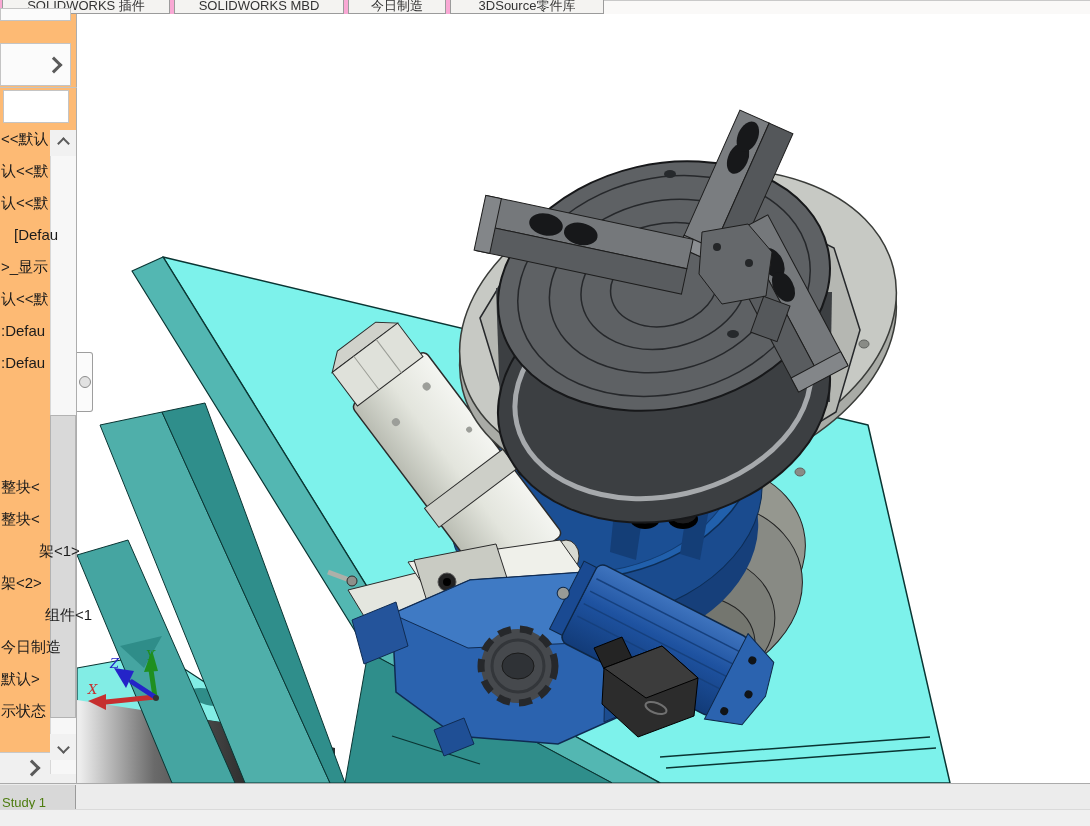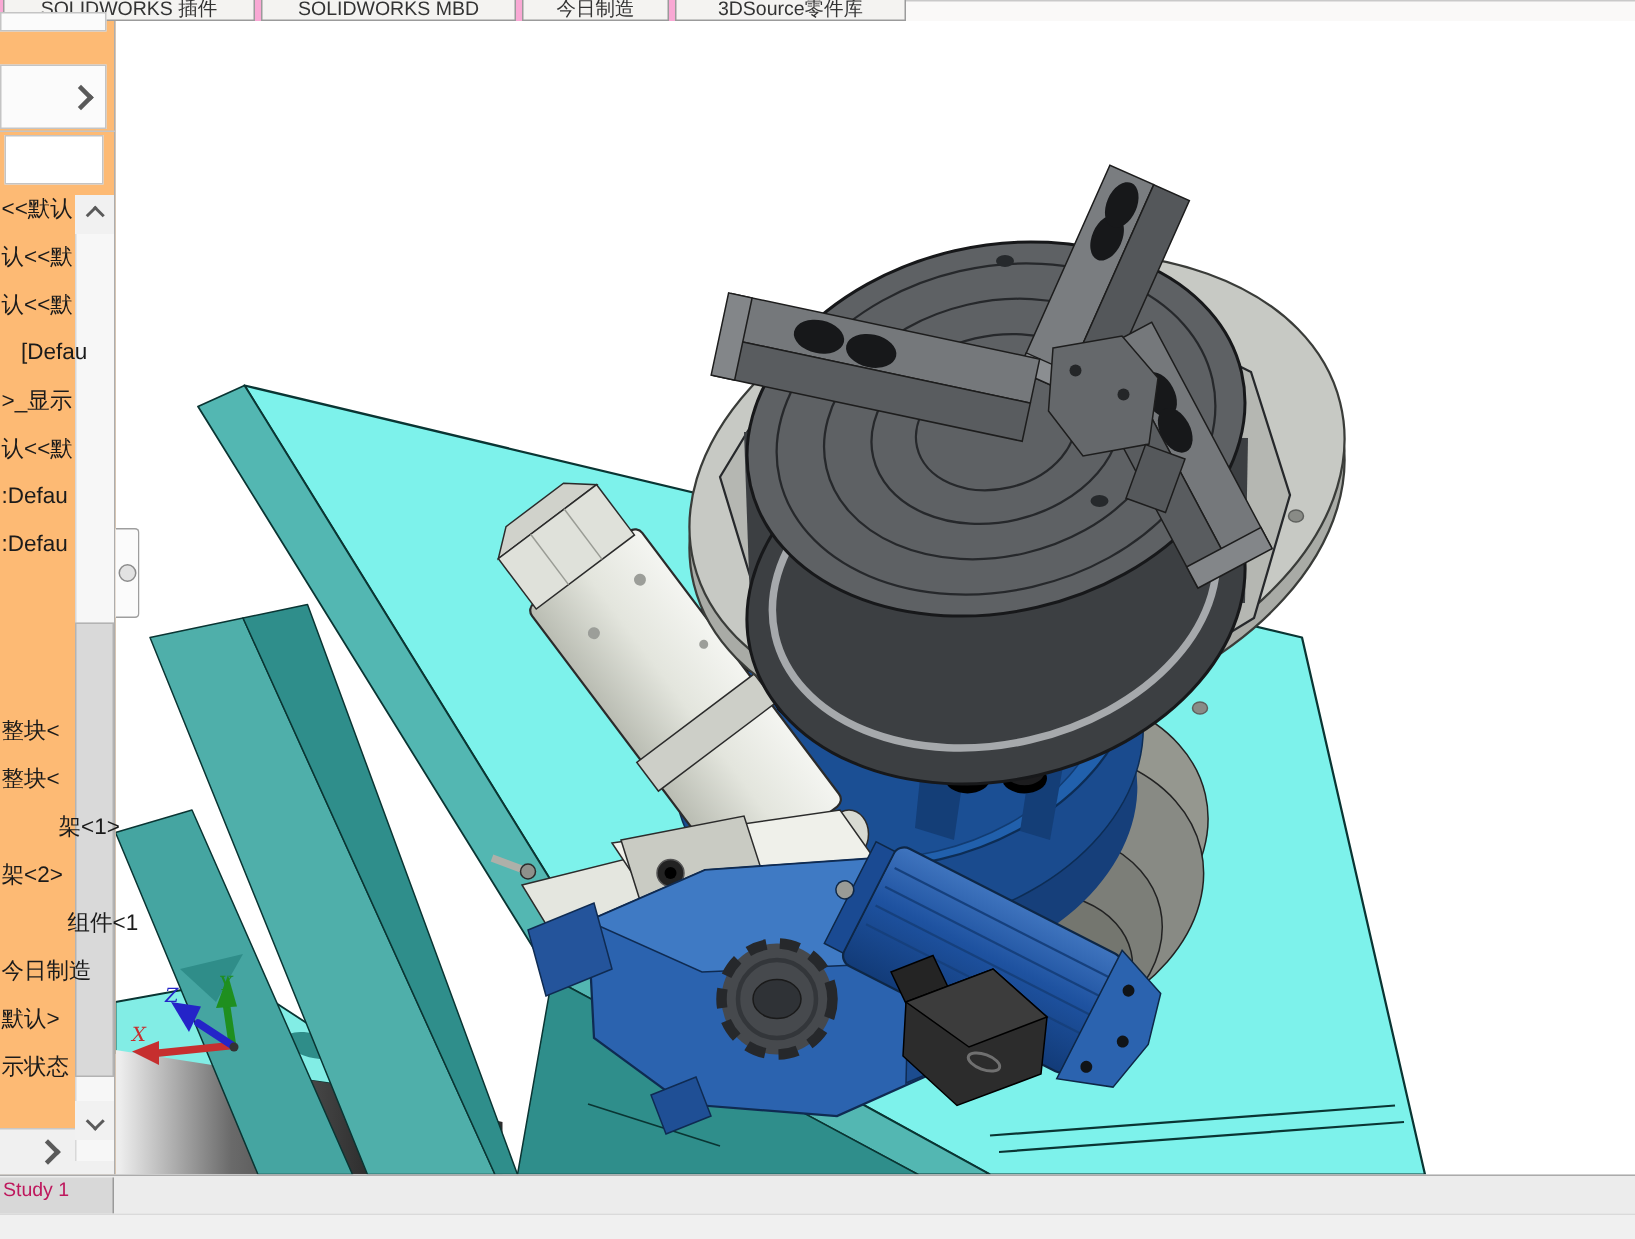--- a/index.html
+++ b/index.html
@@ -30,21 +30,21 @@
   #tree-scroll-thumb{position:absolute;left:50px;top:401px;width:26px;height:303px;background:#D9D9D9;border:1px solid #B3B3B3;box-sizing:border-box;z-index:2;}
   .scrollarrow{position:absolute;left:50px;width:26px;height:26px;display:flex;align-items:center;justify-content:center;background:#F1F1F1;z-index:4;}
   #panel-bottom{position:absolute;left:0;top:738px;width:76px;height:31px;background:#F0F0F0;border-top:1px solid #C8C8C8;display:flex;align-items:center;box-sizing:border-box;}
   
   #splitter-tab{position:absolute;left:77px;top:352px;width:16px;height:60px;background:#FBFBFB;border:1px solid #9E9E9E;border-left:none;border-radius:0 3px 3px 0;box-sizing:border-box;display:flex;align-items:center;justify-content:center;}
   #splitter-tab i{width:10px;height:10px;border-radius:50%;background:#E2E2E2;border:1px solid #8C8C8C;display:block;}
   
   #viewport{position:absolute;left:77px;top:14px;width:1013px;height:769px;background:#FFFFFF;}
   
   #motionbar{position:absolute;left:0;top:783px;width:1090px;height:26px;background:#ECECEC;border-top:1px solid #ABABAB;box-sizing:border-box;}
-  #motion-tab{position:absolute;left:0;top:1px;width:76px;height:25px;background:#D8D8D8;border-right:1px solid #9A9A9A;box-sizing:border-box;display:flex;align-items:flex-start;font-size:13px;color:#be185d;padding-left:2px;}
+  #motion-tab{position:absolute;left:0;top:1px;width:76px;height:25px;background:#D8D8D8;border-right:1px solid #9A9A9A;box-sizing:border-box;display:flex;align-items:flex-end;font-size:13px;color:#4d7c0f;padding-left:2px;}
   #statusbar{position:absolute;left:0;top:809px;width:1090px;height:17px;background:#F0F0F0;border-top:1px solid #DADADA;box-sizing:border-box;}
 </style>
 </head>
 <body>
 
 <div id="screen">
 
   <div id="tabstrip">
     <div class="cmdtab" style="left:2px;width:168px;">
         <span>SOLIDWORKS 插件</span>

